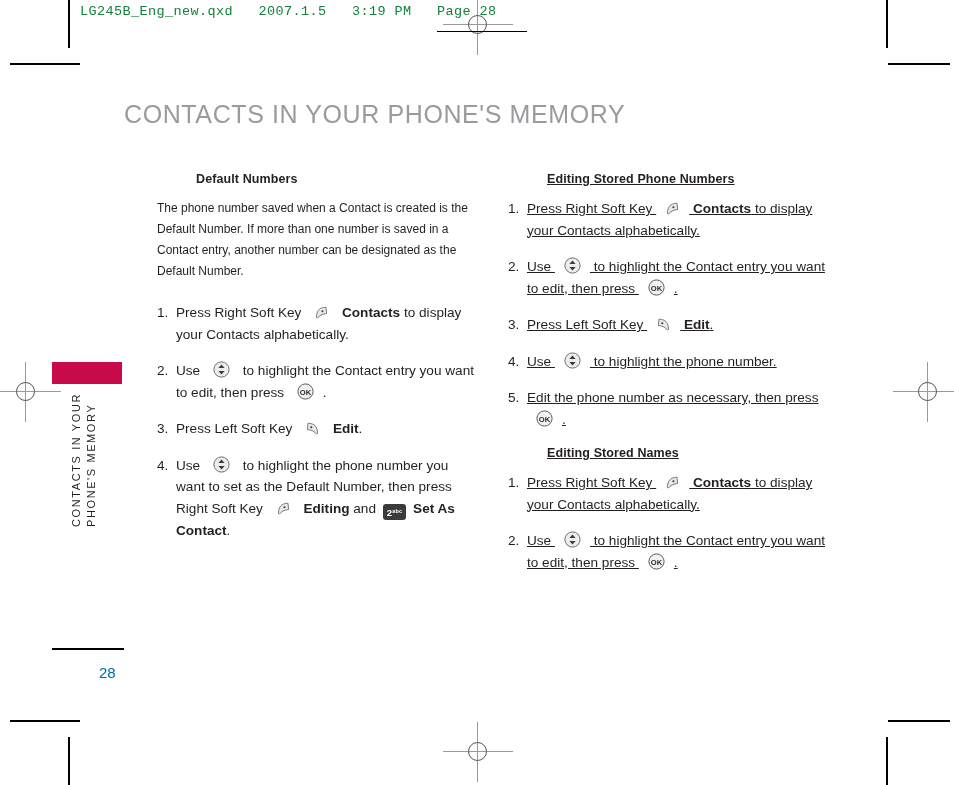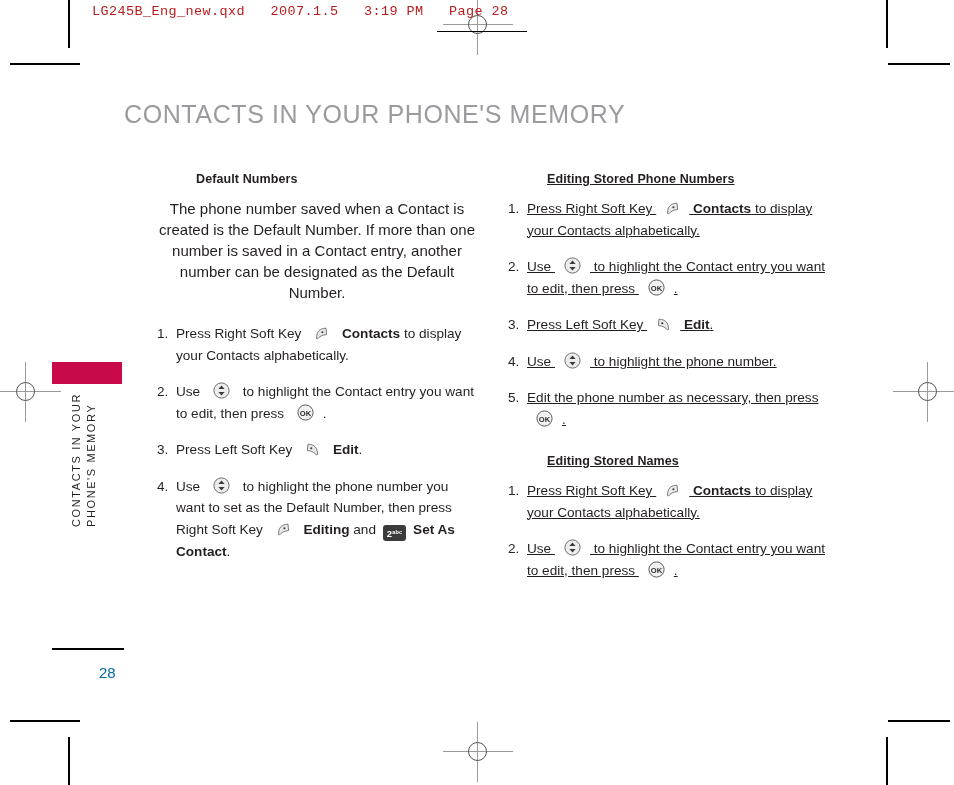--- a/index.html
+++ b/index.html
@@ -51,22 +51,21 @@
 
   
   .file-header {
     position: absolute;
     left: 80px;
     top: 4px;
     font-family: "Liberation Mono", monospace;
     font-size: 13.5px;
     letter-spacing: 0.4px;
     white-space: pre;
-    color: #b91c1c;
-    margin-left: 12px;
+    color: #15803d;
   }
   .header-rule {
     position: absolute;
     left: 437px;
     top: 31px;
     width: 90px;
     height: 1px;
     background: #000;
   }
 
@@ -120,28 +119,27 @@
   .col-right { left: 508px; width: 330px; text-decoration: underline; }
 
   h3.sec {
     margin: 0 0 12px 0;
     font-size: 12.5px;
     font-weight: bold;
     color: #231f20;
     letter-spacing: 0.1px;
     padding-left: 39px;
   }
-  h3.sec.spaced { margin-top: 24px; }
+  h3.sec.spaced { margin-top: 16px; }
 
   p.body {
     margin: 0 0 20px 0;
-    font-size: 15px;
+    font-size: 12px;
     line-height: 21px;
     color: #231f20;
-    text-align: center;
   }
 
   ol.steps {
     margin: 0;
     padding: 0;
     list-style: none;
   }
   ol.steps li {
     position: relative;
     font-size: 13.6px;

